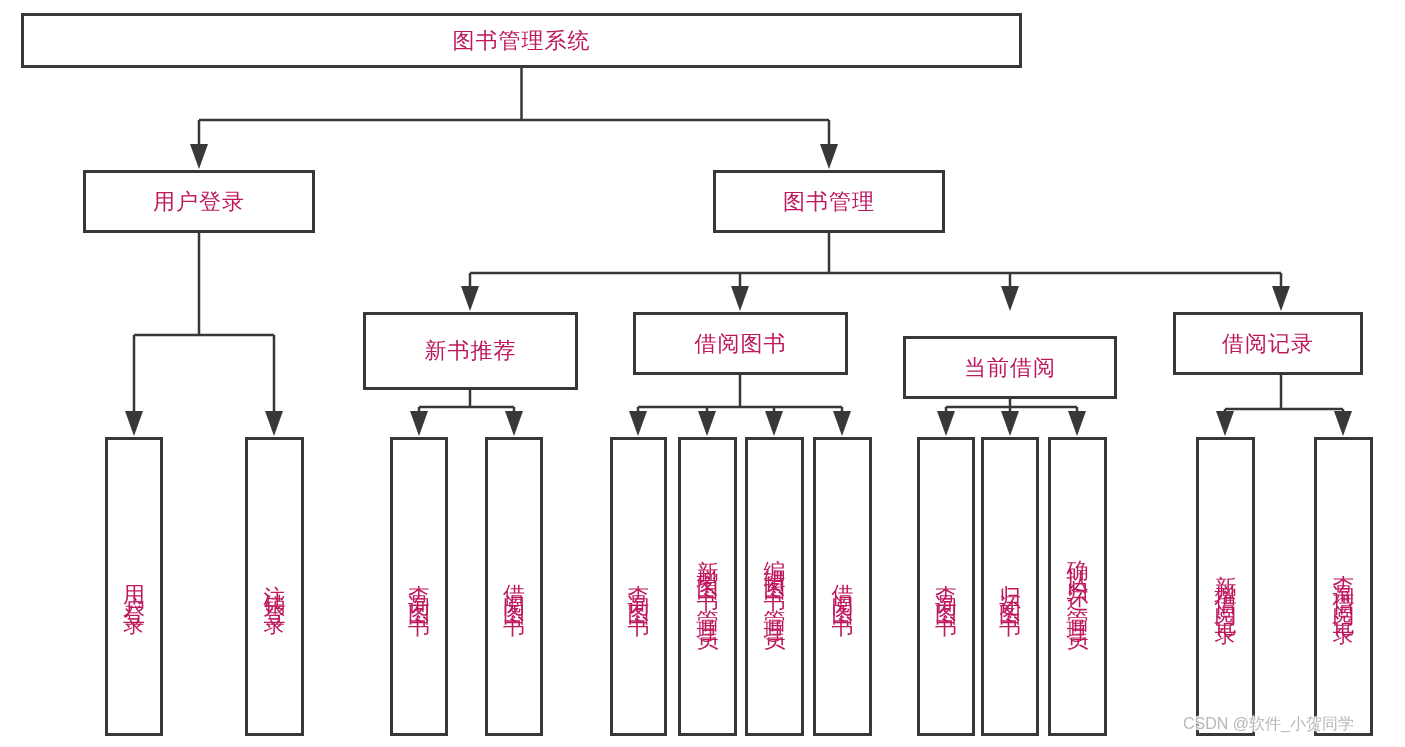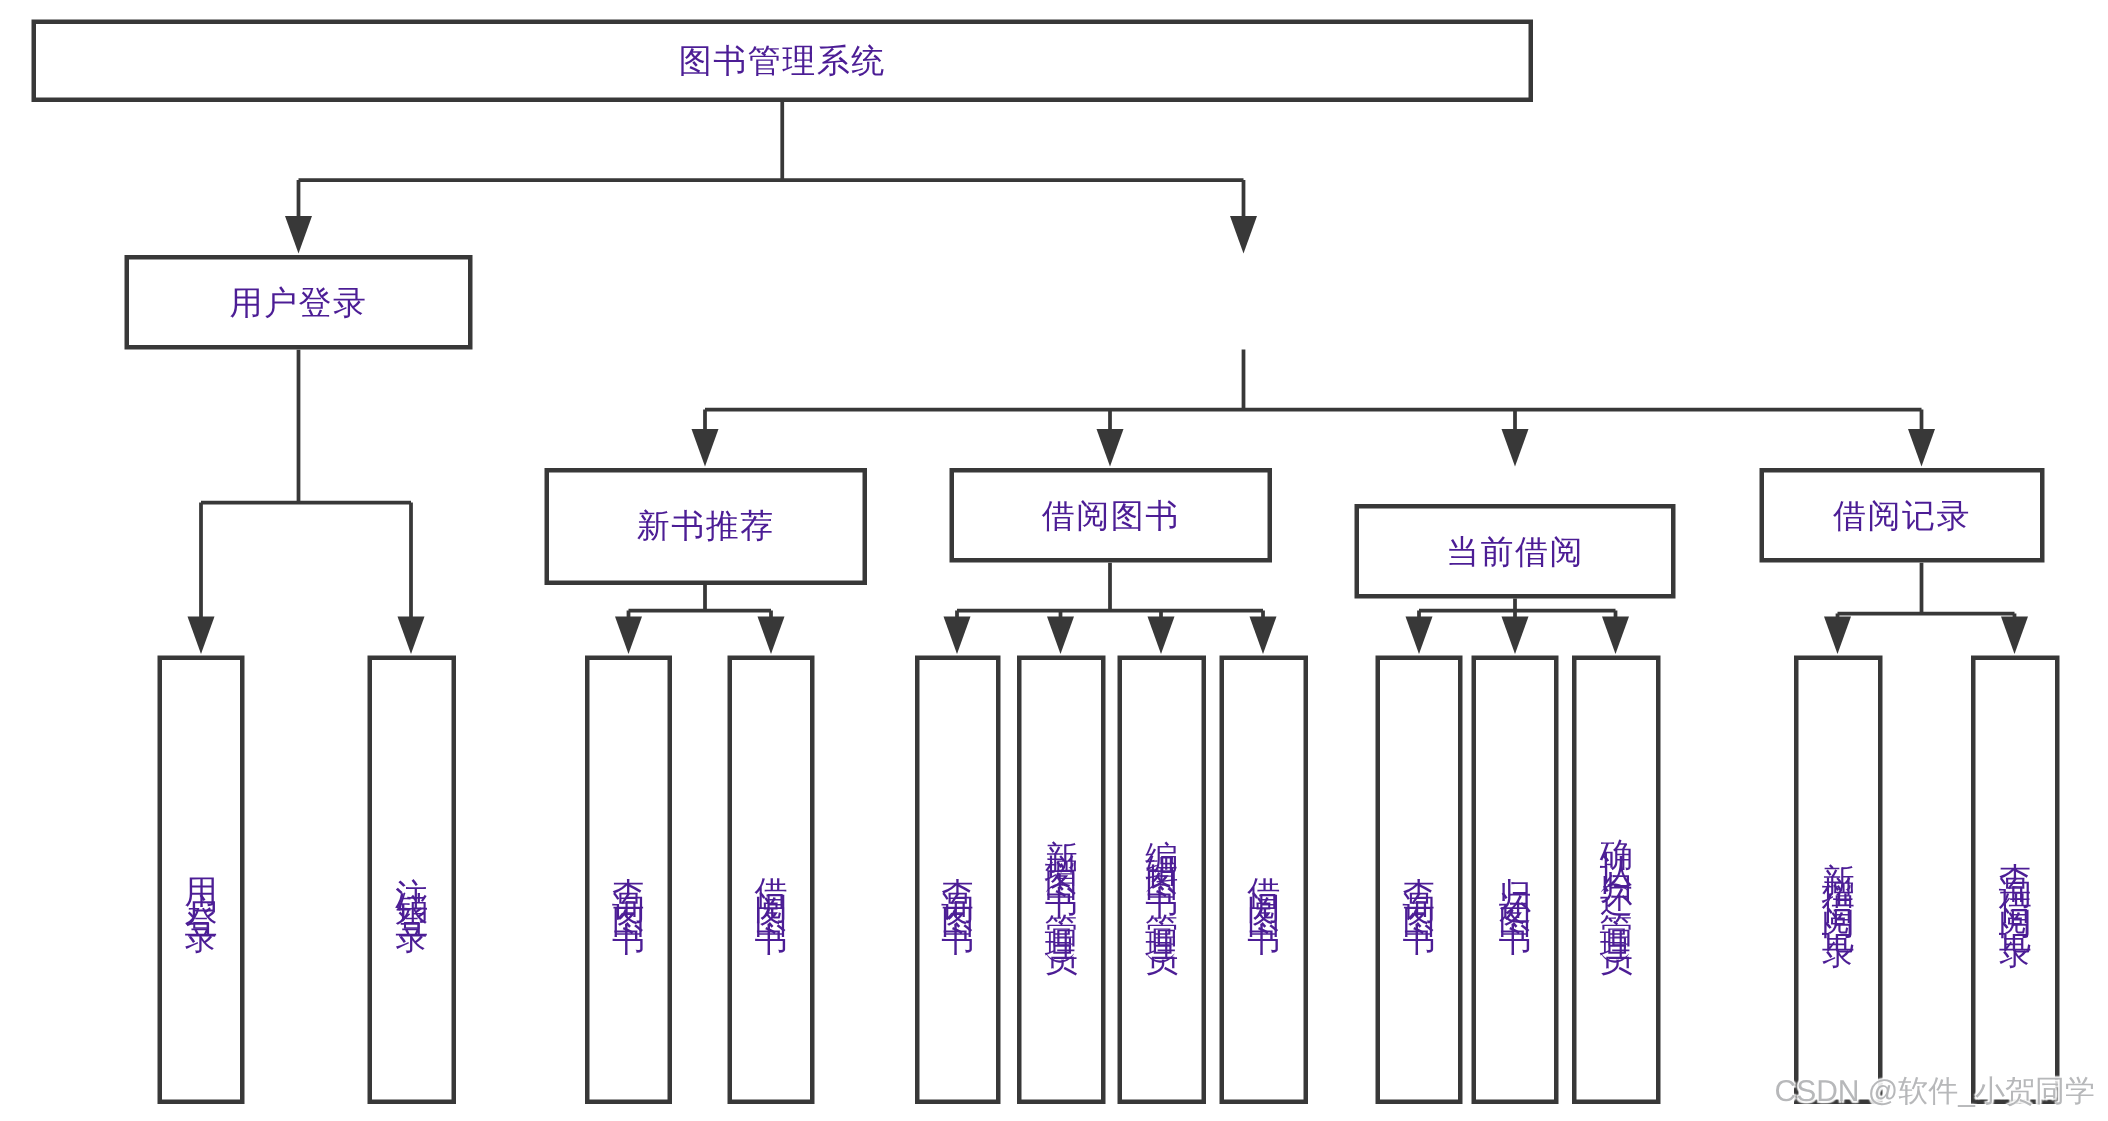--- a/index.html
+++ b/index.html
@@ -20,21 +20,21 @@
     left: 0;
     top: 0;
     z-index: 0;
     pointer-events: none;
   }
   .node {
     position: absolute;
     box-sizing: border-box;
     border: 3px solid #383838;
     background: #ffffff;
-    color: #4c1d95;
+    color: #be185d;
     display: flex;
     align-items: center;
     justify-content: center;
     z-index: 1;
     text-align: right;
   }
   .hbox {
     font-size: 22px;
     letter-spacing: 1px;
     white-space: nowrap;
@@ -45,21 +45,21 @@
     font-size: 22px;
     letter-spacing: 10px;
     line-height: 1;
     white-space: nowrap;
   }
   .watermark {
     position: absolute;
     left: 1183px;
     top: 714px;
     z-index: 2;
-    font-size: 20px;
+    font-size: 16px;
     white-space: nowrap;
     text-shadow: 0 0 2px #ffffff, 1px 1px 1px #ffffff, -1px -1px 1px #ffffff,
                  1px -1px 1px #ffffff, -1px 1px 1px #ffffff;
   }
 </style>
 </head>
 <body>
 
 <div class="canvas">
 
@@ -102,20 +102,23 @@
       <path d="M1334 411 L1352 411 L1343 436 Z"></path>
     </g>
   </svg>
 
   <div class="node hbox" style="left:21px; top:13px; width:1001px; height:55px;">
     <span>图书管理系统</span>
   </div>
 
   <div class="node hbox" style="left:83px; top:170px; width:232px; height:63px;">
     <span>用户登录</span>
+  </div>
+  <div class="node hbox" style="left:713px; top:170px; width:232px; height:63px;">
+    <span>图书管理</span>
   </div>
 
   <div class="node hbox" style="left:363px; top:312px; width:215px; height:78px;">
     <span>新书推荐</span>
   </div>
   <div class="node hbox" style="left:633px; top:312px; width:215px; height:63px;">
     <span>借阅图书</span>
   </div>
   <div class="node hbox" style="left:903px; top:312px; width:214px; height:63px;margin-top:24px;">
     <span>当前借阅</span>

